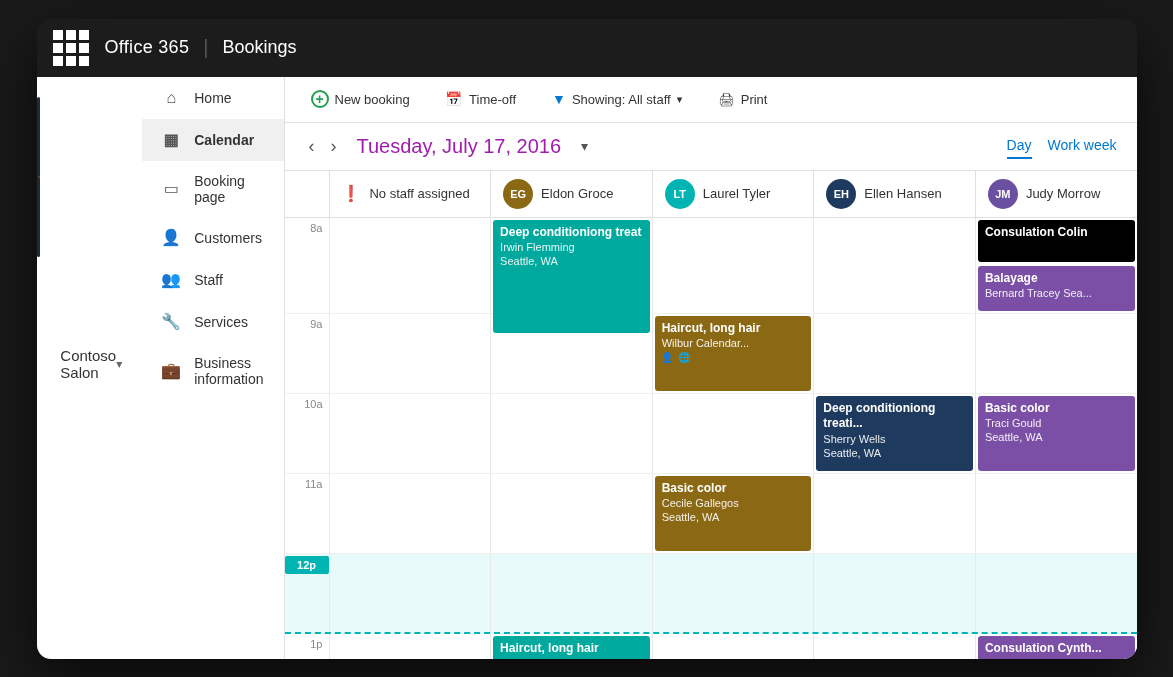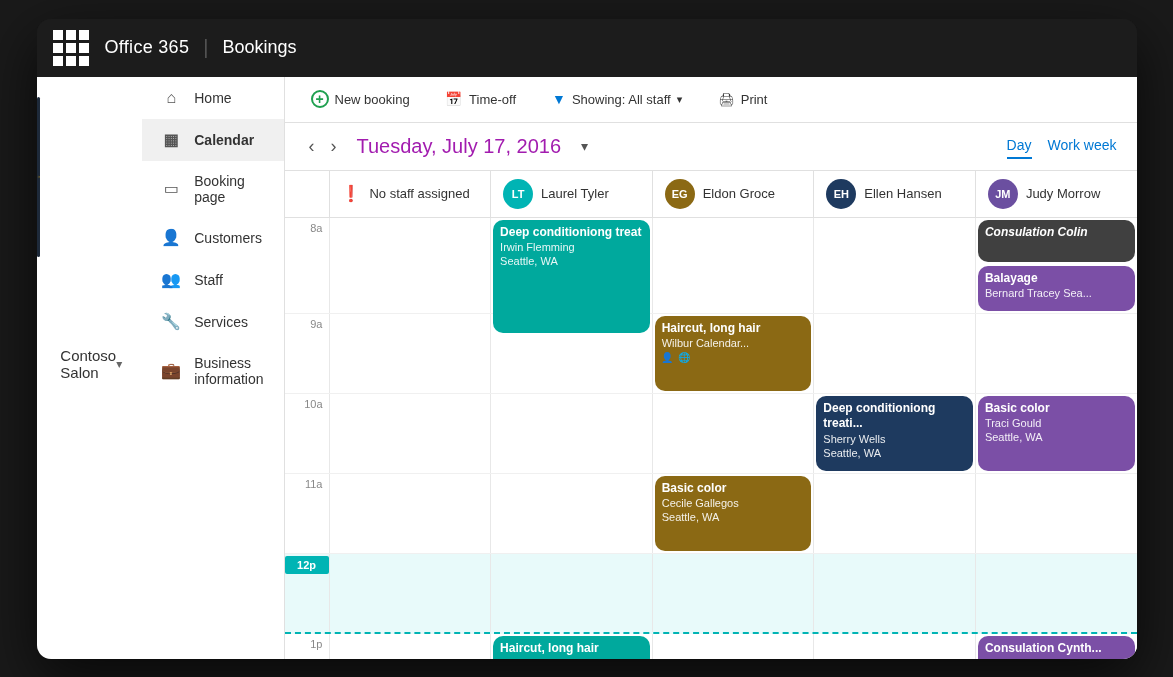--- a/index.html
+++ b/index.html
@@ -317,21 +317,21 @@
       position: relative;
       padding: 2px;
     }
 
     .booking-block {
       position: absolute;
       left: 2px;
       right: 2px;
       top: 2px;
       bottom: 2px;
-      border-radius: 10px;
+      border-radius: 3px;
       padding: 5px 7px;
       font-size: 11.5px;
       color: #fff;
       overflow: hidden;
       cursor: pointer;
     }
     .booking-block .booking-title {
       font-weight: 600;
       font-size: 12px;
       line-height: 1.3;
@@ -463,31 +463,31 @@
 
         <div class="staff-row">
           <div style="border-left:none; background:#fff;"></div>
 
           <div class="staff-cell">
             <span class="unassigned-icon">❗</span>
             <span>No staff assigned</span>
           </div>
 
           <div class="staff-cell">
+            <div class="staff-avatar" style="background:#8b6914;">
+              <span>EG</span>
+            </div>
+            <span>Eldon Groce</span>
+          </div>
+
+          <div class="staff-cell">
             <div class="staff-avatar" style="background:#00b4b4;">
               <span>LT</span>
             </div>
             <span>Laurel Tyler</span>
-          </div>
-
-          <div class="staff-cell">
-            <div class="staff-avatar" style="background:#8b6914;">
-              <span>EG</span>
-            </div>
-            <span>Eldon Groce</span>
           </div>
 
           <div class="staff-cell">
             <div class="staff-avatar" style="background:#1e3a5f;">
               <span>EH</span>
             </div>
             <span>Ellen Hansen</span>
           </div>
 
           <div class="staff-cell">
@@ -506,21 +506,21 @@
             <div class="time-cell" style="position:relative;">
               <div class="booking-block" style="background:#00a99d; top:2px; bottom:-20px;">
                 <div class="booking-title">Deep conditioniong treat</div>
                 <div class="booking-sub">Irwin Flemming</div>
                 <div class="booking-sub">Seattle, WA</div>
               </div>
             </div>
             <div class="time-cell"></div>
             <div class="time-cell"></div>
             <div class="time-cell" style="position:relative;">
-              <div class="booking-block" style="background:#404040; top:2px; height:42px;font-style:italic;">
+              <div class="booking-block" style="background:#000000; top:2px; height:42px;">
                 <div class="booking-title">Consulation  Colin</div>
               </div>
               <div class="booking-block" style="background:#7b4fa6; top:48px; bottom:2px;">
                 <div class="booking-title">Balayage</div>
                 <div class="booking-sub">Bernard Tracey  Sea...</div>
               </div>
             </div>
           </div>
 
           <div class="time-row" style="height:80px;">

